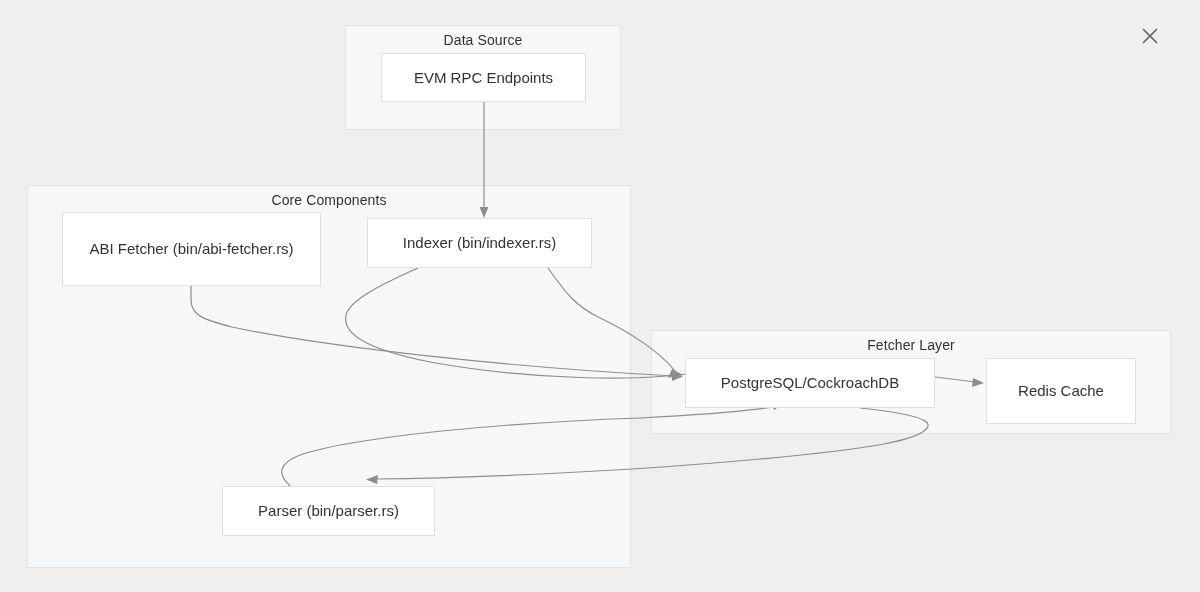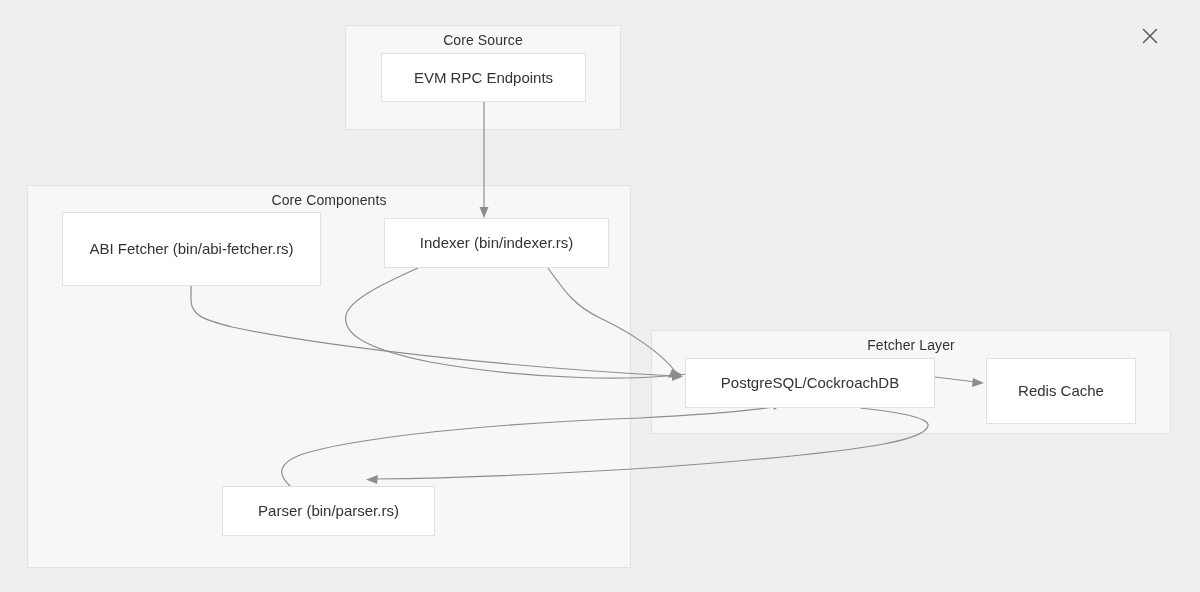--- a/index.html
+++ b/index.html
@@ -50,21 +50,21 @@
     align-items: center;
     justify-content: center;
     text-align: center;
     font-size: 15px;
     color: #333333;
     line-height: 1.45;
     padding: 4px 22px;
   }
   #node-evm      { left: 381px; top: 53px;  width: 205px; height: 49px; }
   #node-abi      { left: 62px;  top: 212px; width: 259px; height: 74px; }
-  #node-indexer  { left: 384px; top: 218px; width: 225px; height: 50px; }
+  #node-indexer  { left: 367px; top: 218px; width: 225px; height: 50px; }
   #node-parser   { left: 222px; top: 486px; width: 213px; height: 50px; }
   #node-postgres { left: 685px; top: 358px; width: 250px; height: 50px; }
   #node-redis    { left: 986px; top: 358px; width: 150px; height: 66px; }
 
   
   #edges {
     position: absolute;
     left: 0;
     top: 0;
     width: 1200px;
@@ -91,21 +91,21 @@
     cursor: pointer;
   }
   #close-button svg { display: block; }
 </style>
 </head>
 <body>
 
 <div id="diagram-root">
 
   <div class="cluster" id="cluster-data-source">
-    <div class="cluster-label">Core Source</div>
+    <div class="cluster-label">Data Source</div>
   </div>
 
   <div class="cluster" id="cluster-core">
     <div class="cluster-label">Core Components</div>
   </div>
 
   <div class="cluster" id="cluster-storage">
     <div class="cluster-label">Fetcher Layer</div>
   </div>
 

